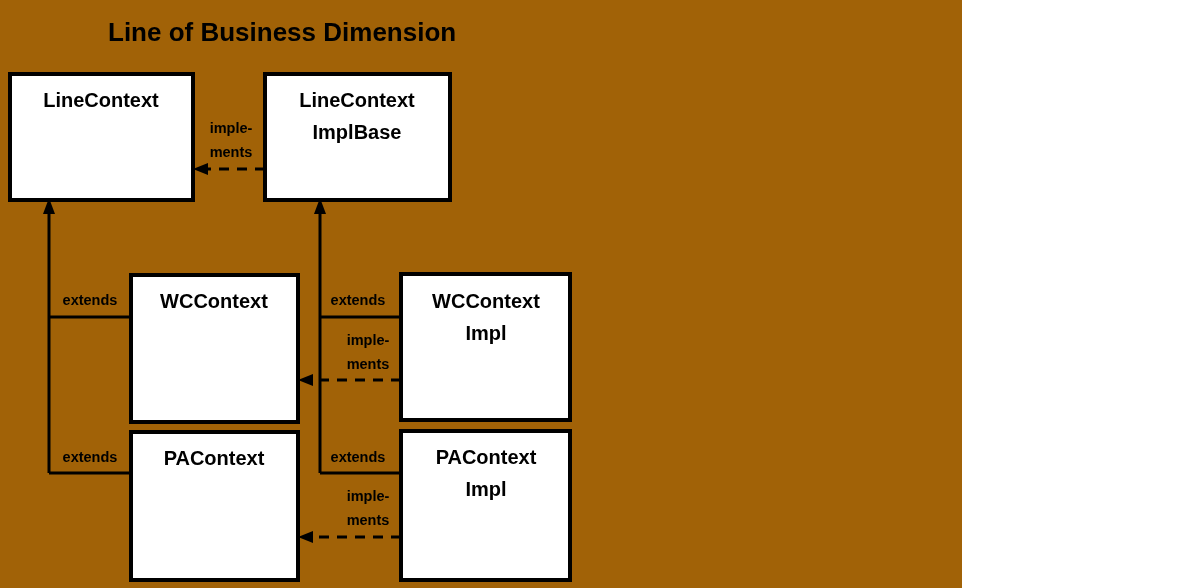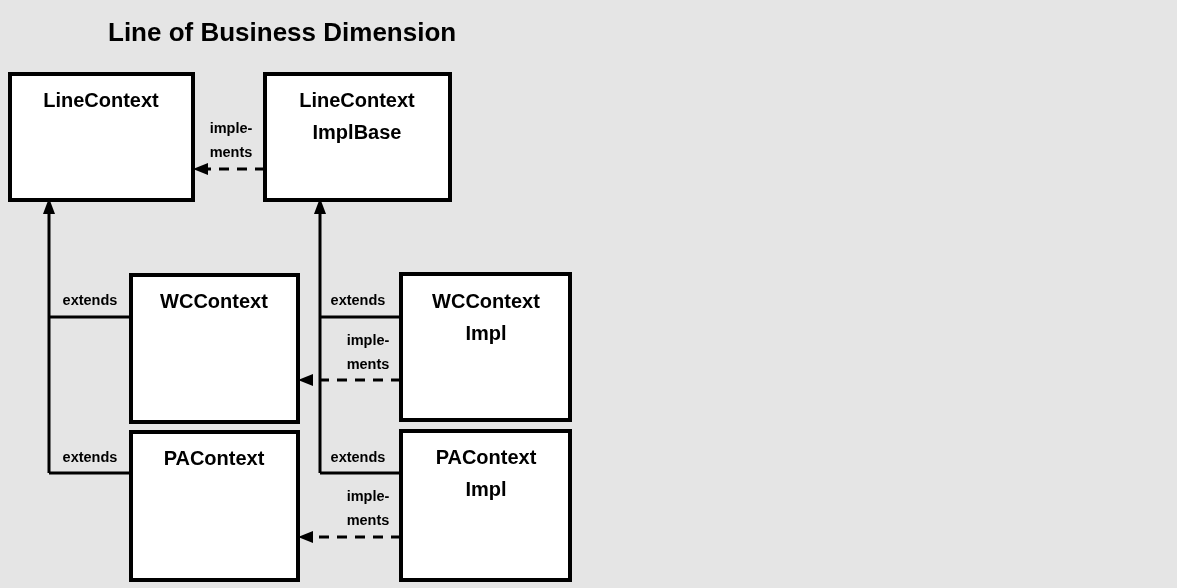--- a/index.html
+++ b/index.html
@@ -8,23 +8,23 @@
     background: #ffffff;
   }
   body {
     width: 1177px;
     height: 588px;
     overflow: hidden;
     font-family: "Liberation Sans", sans-serif;
   }
   #canvas {
     position: relative;
-    width: 1177px;
+    width: 962px;
     height: 588px;
-    background: #e5e5e5;
+    background: #a16207;
   }
   svg#diagram {
     position: absolute;
     top: 0;
     left: 0;
     width: 1177px;
     height: 588px;
   }
   .diagram-title {
     font-family: "Liberation Sans", sans-serif;

